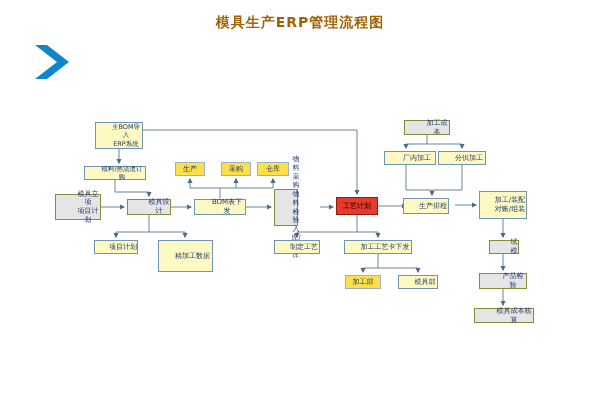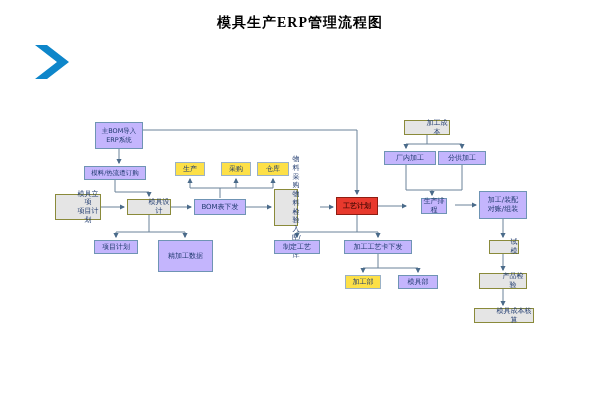--- a/index.html
+++ b/index.html
@@ -3,35 +3,34 @@
 <meta charset="utf-8">
 <style>
   html,body{margin:0;padding:0;background:#fff;}
   #stage{
     position:relative;width:600px;height:400px;background:#ffffff;
     font-family:"DejaVu Sans","Liberation Sans",sans-serif;
     overflow:hidden;
   }
   #title{
     position:absolute;left:0;top:14px;width:100%;
-    text-align:center;font-size:14px;font-weight:bold;color:#000000;
+    text-align:center;font-size:14px;font-weight:bold;color:#a16207;
     letter-spacing:1px;
-    font-family:Liberation Serif, serif;
   }
   #connectors{position:absolute;left:0;top:0;z-index:1;}
   #chevron{position:absolute;left:33px;top:42px;z-index:2;}
   .node{
     position:absolute;z-index:3;box-sizing:border-box;
     display:flex;align-items:center;justify-content:center;
     text-align:center;font-size:7px;line-height:1.25;
     white-space:pre-line;color:#1f3a6e;
     border:1px solid #7f9db9;
   }
   .yellow{background:#e5e5e5;border-color:#8a8a3a;padding-left:20px;}
-  .blue{background:#c4b5fd;border-color:#6f94b4;}
+  .blue{background:#fef9c3;border-color:#6f94b4;padding-left:14px;}
   .white{background:#fde047;border-color:#9ab1c6;}
   .red{background:#e8392d;border-color:#8f1d12;color:#5c100a;font-weight:bold;}
 </style>
 </head>
 <body>
 
 <div id="stage">
 
   <div id="title">模具生产ERP管理流程图</div>
 
@@ -104,21 +103,21 @@
   <div class="node white" style="left:221px;top:162px;width:30px;height:14px">采购</div>
   <div class="node white" style="left:257px;top:162px;width:32px;height:14px">仓库</div>
   <div class="node yellow" style="left:55px;top:194px;width:46px;height:26px">模具立项
 项目计划</div>
   <div class="node yellow" style="left:127px;top:199px;width:44px;height:16px">模具设计</div>
   <div class="node blue" style="left:194px;top:199px;width:52px;height:16px">BOM表下发</div>
   <div class="node yellow" style="left:274px;top:189px;width:24px;height:37px">物料采购
 物料检验
 入库/出库</div>
   <div class="node red" style="left:336px;top:197px;width:42px;height:18px">工艺计划</div>
-  <div class="node blue" style="left:421px;top:198px;width:26px;height:16px">生产排程</div>
+  <div class="node blue" style="left:403px;top:198px;width:46px;height:16px">生产排程</div>
   <div class="node blue" style="left:479px;top:191px;width:48px;height:28px">加工/装配
 对账/组装</div>
   <div class="node blue" style="left:94px;top:240px;width:44px;height:14px">项目计划</div>
   <div class="node blue" style="left:158px;top:240px;width:55px;height:32px">精加工数据</div>
   <div class="node blue" style="left:274px;top:240px;width:46px;height:14px">制定工艺</div>
   <div class="node blue" style="left:344px;top:240px;width:68px;height:14px">加工工艺卡下发</div>
   <div class="node white" style="left:345px;top:275px;width:36px;height:14px">加工部</div>
   <div class="node blue" style="left:398px;top:275px;width:40px;height:14px">模具部</div>
   <div class="node yellow" style="left:489px;top:240px;width:30px;height:14px">试模</div>
   <div class="node yellow" style="left:479px;top:273px;width:48px;height:16px">产品检验</div>

